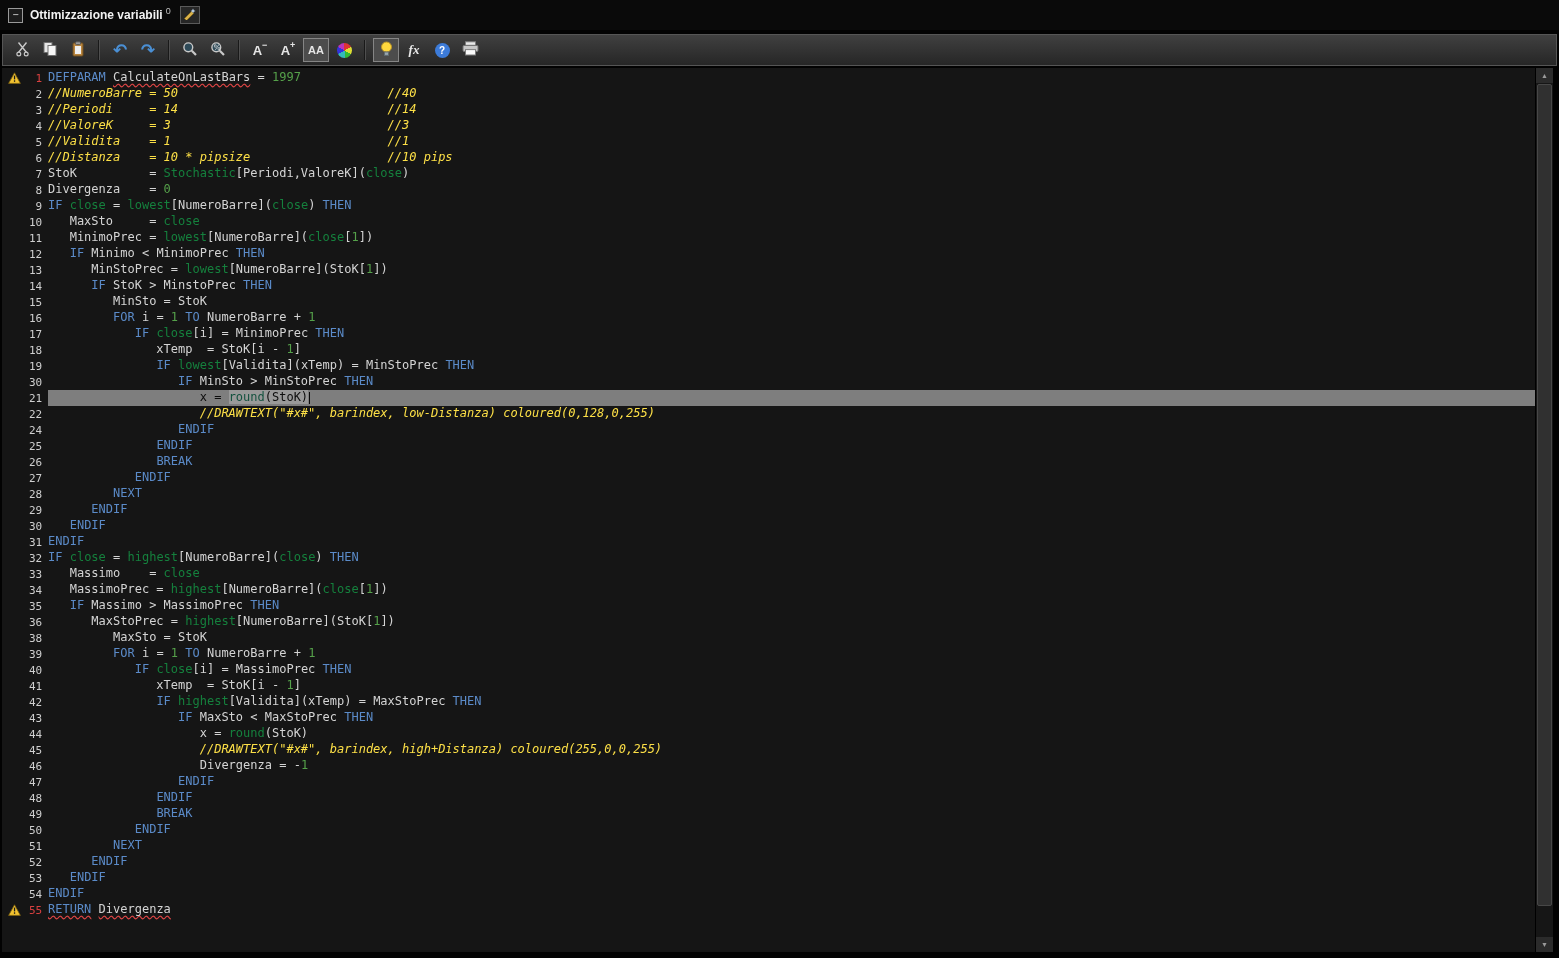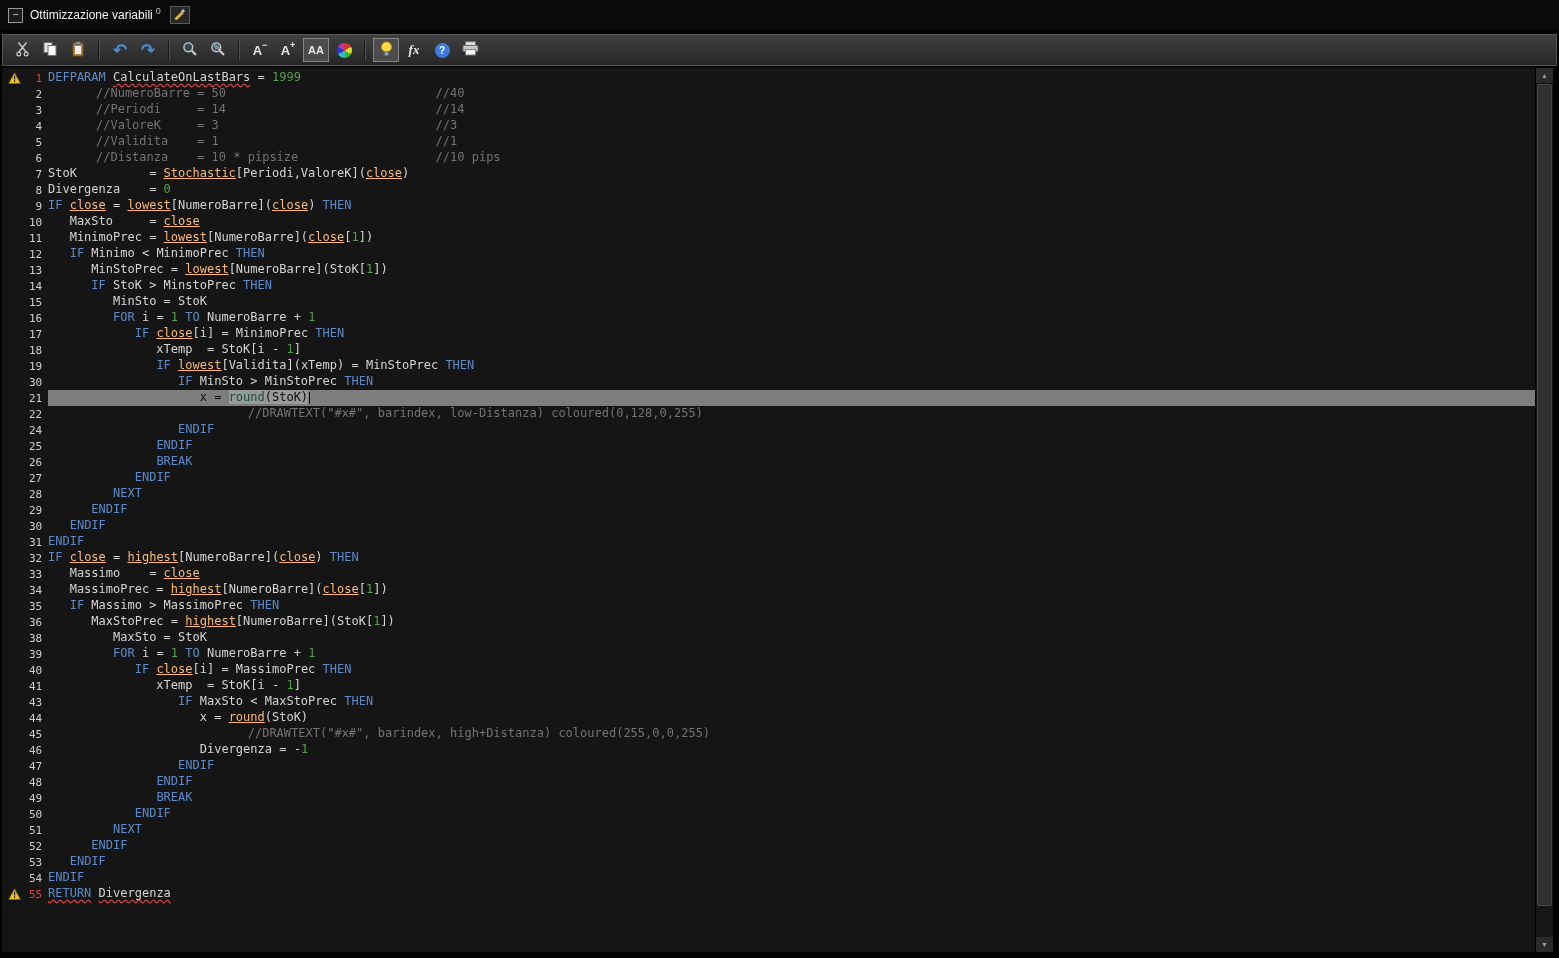--- a/index.html
+++ b/index.html
@@ -2,21 +2,21 @@
 <html><head>
 <meta charset="utf-8">
 <style>
   html,body{margin:0;padding:0;background:#000;width:1559px;height:958px;overflow:hidden;}
   .window{width:1559px;height:958px;background:#020202;font-family:"Liberation Sans",sans-serif;}
 
   
   .titlebar{height:30px;display:flex;align-items:center;padding:0 8px;background:#0a0a0a;}
   .collapse-btn{width:13px;height:13px;border:1px solid #9a9a9a;background:#1c1c1c;color:#cfcfcf;
     font:10px/12px "DejaVu Sans Mono",monospace;text-align:center;margin-right:7px;cursor:pointer;}
-  .title{color:#f2f2f2;font-size:12px;font-weight:normal;}
+  .title{color:#f2f2f2;font-size:12px;font-weight:bold;}
   .badge{color:#c0c0c0;font-size:9px;margin-left:3px;position:relative;top:-4px;}
   .wand-btn{margin-left:9px;width:20px;height:18px;background:#262626;border:1px solid #5a5a5a;
     display:flex;align-items:center;justify-content:center;padding:0;cursor:pointer;}
 
   
   .toolbar{height:30px;margin:4px 2px 2px 2px;background:linear-gradient(#404040,#262626);
     border:1px solid #555;display:flex;align-items:center;padding:0 5px;}
   .tbtn{min-width:26px;height:24px;display:flex;align-items:center;justify-content:center;
     background:transparent;border:1px solid transparent;padding:0 2px;margin:0 1px;color:#d2d2d2;cursor:pointer;}
   .tbtn.pressed{background:#4c4c4c;border:1px solid #858585;}
@@ -37,23 +37,23 @@
   .line{display:flex;height:16px;line-height:16px;font:12px "DejaVu Sans Mono",monospace;white-space:pre;}
   .gut{width:46px;flex:none;display:flex;align-items:center;}
   .warnbox{width:21px;flex:none;padding-left:6px;display:flex;align-items:center;}
   .lnum{flex:1;text-align:right;padding-right:6px;color:#cfcfcf;font-size:11px;cursor:pointer;}
   .lnum.red{color:#d94040;}
   .codeln{flex:1;white-space:pre;}
   .line.sel .codeln{background:#7e7e7e;}
 
   
   .t-k{color:#5b8bc9;}
-  .t-f{color:#fdba74;text-decoration:underline;}
+  .t-f{color:#15803d;}
   .t-n{color:#55a14a;}
-  .t-c{color:#737373;margin-left:48px;}
+  .t-c{color:#fde047;font-style:italic;}
   .t-p{color:#d4d4d4;}
   .t-e{color:#d4d4d4;text-decoration-line:underline;text-decoration-style:wavy;text-decoration-color:#e04545;text-underline-offset:2px;}
   .t-ek{color:#5b8bc9;text-decoration-line:underline;text-decoration-style:wavy;text-decoration-color:#e04545;text-underline-offset:2px;text-align:center;}
   .t-sd{color:#0d0d0d;}
   .t-occf{color:#14523f;background:#999999;}
   .t-occp{color:#0d0d0d;background:#999999;}
   .t-caret{display:inline-block;width:1px;height:12px;background:#0a0a0a;margin-left:1px;vertical-align:text-bottom;}
 
   
   .vscroll{position:absolute;right:0;top:0;bottom:0;width:17px;background:#1b1b1b;border-left:1px solid #000;
@@ -163,21 +163,21 @@
           </svg></span>
     </button>
   </div>
 
   <div class="editor">
     <div class="code-area">
         <div class="line"><span class="gut"><span class="warnbox"><svg width="13" height="12" viewBox="0 0 13 12">
                 <path d="M6.5 0.8 L12.4 11.4 L0.6 11.4 Z" fill="#f2c230" stroke="#7a5f12" stroke-width="0.8"></path>
                 <rect x="5.9" y="3.6" width="1.3" height="3.8" fill="#1a1a1a"></rect>
                 <rect x="5.9" y="8.3" width="1.3" height="1.5" fill="#1a1a1a"></rect>
-              </svg></span><span class="lnum red">1</span></span><span class="codeln"><span class="t-k">DEFPARAM</span><span class="t-p"> </span><span class="t-e">CalculateOnLastBars</span><span class="t-p"> = </span><span class="t-n">1999</span></span></div>
+              </svg></span><span class="lnum red">1</span></span><span class="codeln"><span class="t-k">DEFPARAM</span><span class="t-p"> </span><span class="t-e">CalculateOnLastBars</span><span class="t-p"> = </span><span class="t-n">1997</span></span></div>
         <div class="line"><span class="gut"><span class="warnbox"></span><span class="lnum">2</span></span><span class="codeln"><span class="t-c">//NumeroBarre = 50                             //40</span></span></div>
         <div class="line"><span class="gut"><span class="warnbox"></span><span class="lnum">3</span></span><span class="codeln"><span class="t-c">//Periodi     = 14                             //14</span></span></div>
         <div class="line"><span class="gut"><span class="warnbox"></span><span class="lnum">4</span></span><span class="codeln"><span class="t-c">//ValoreK     = 3                              //3</span></span></div>
         <div class="line"><span class="gut"><span class="warnbox"></span><span class="lnum">5</span></span><span class="codeln"><span class="t-c">//Validita    = 1                              //1</span></span></div>
         <div class="line"><span class="gut"><span class="warnbox"></span><span class="lnum">6</span></span><span class="codeln"><span class="t-c">//Distanza    = 10 * pipsize                   //10 pips</span></span></div>
         <div class="line"><span class="gut"><span class="warnbox"></span><span class="lnum">7</span></span><span class="codeln"><span class="t-p">StoK          = </span><span class="t-f">Stochastic</span><span class="t-p">[Periodi,ValoreK](</span><span class="t-f">close</span><span class="t-p">)</span></span></div>
         <div class="line"><span class="gut"><span class="warnbox"></span><span class="lnum">8</span></span><span class="codeln"><span class="t-p">Divergenza    = </span><span class="t-n">0</span></span></div>
         <div class="line"><span class="gut"><span class="warnbox"></span><span class="lnum">9</span></span><span class="codeln"><span class="t-k">IF</span><span class="t-p"> </span><span class="t-f">close</span><span class="t-p"> = </span><span class="t-f">lowest</span><span class="t-p">[NumeroBarre](</span><span class="t-f">close</span><span class="t-p">) </span><span class="t-k">THEN</span></span></div>
         <div class="line"><span class="gut"><span class="warnbox"></span><span class="lnum">10</span></span><span class="codeln"><span class="t-p">   MaxSto     = </span><span class="t-f">close</span></span></div>
         <div class="line"><span class="gut"><span class="warnbox"></span><span class="lnum">11</span></span><span class="codeln"><span class="t-p">   MinimoPrec = </span><span class="t-f">lowest</span><span class="t-p">[NumeroBarre](</span><span class="t-f">close</span><span class="t-p">[</span><span class="t-n">1</span><span class="t-p">])</span></span></div>
@@ -202,20 +202,21 @@
         <div class="line"><span class="gut"><span class="warnbox"></span><span class="lnum">31</span></span><span class="codeln"><span class="t-k">ENDIF</span></span></div>
         <div class="line"><span class="gut"><span class="warnbox"></span><span class="lnum">32</span></span><span class="codeln"><span class="t-k">IF</span><span class="t-p"> </span><span class="t-f">close</span><span class="t-p"> = </span><span class="t-f">highest</span><span class="t-p">[NumeroBarre](</span><span class="t-f">close</span><span class="t-p">) </span><span class="t-k">THEN</span></span></div>
         <div class="line"><span class="gut"><span class="warnbox"></span><span class="lnum">33</span></span><span class="codeln"><span class="t-p">   Massimo    = </span><span class="t-f">close</span></span></div>
         <div class="line"><span class="gut"><span class="warnbox"></span><span class="lnum">34</span></span><span class="codeln"><span class="t-p">   MassimoPrec = </span><span class="t-f">highest</span><span class="t-p">[NumeroBarre](</span><span class="t-f">close</span><span class="t-p">[</span><span class="t-n">1</span><span class="t-p">])</span></span></div>
         <div class="line"><span class="gut"><span class="warnbox"></span><span class="lnum">35</span></span><span class="codeln"><span class="t-p">   </span><span class="t-k">IF</span><span class="t-p"> Massimo &gt; MassimoPrec </span><span class="t-k">THEN</span></span></div>
         <div class="line"><span class="gut"><span class="warnbox"></span><span class="lnum">36</span></span><span class="codeln"><span class="t-p">      MaxStoPrec = </span><span class="t-f">highest</span><span class="t-p">[NumeroBarre](StoK[</span><span class="t-n">1</span><span class="t-p">])</span></span></div>
         <div class="line"><span class="gut"><span class="warnbox"></span><span class="lnum">38</span></span><span class="codeln"><span class="t-p">         MaxSto = StoK</span></span></div>
         <div class="line"><span class="gut"><span class="warnbox"></span><span class="lnum">39</span></span><span class="codeln"><span class="t-p">         </span><span class="t-k">FOR</span><span class="t-p"> i = </span><span class="t-n">1</span><span class="t-p"> </span><span class="t-k">TO</span><span class="t-p"> NumeroBarre + </span><span class="t-n">1</span></span></div>
         <div class="line"><span class="gut"><span class="warnbox"></span><span class="lnum">40</span></span><span class="codeln"><span class="t-p">            </span><span class="t-k">IF</span><span class="t-p"> </span><span class="t-f">close</span><span class="t-p">[i] = MassimoPrec </span><span class="t-k">THEN</span></span></div>
         <div class="line"><span class="gut"><span class="warnbox"></span><span class="lnum">41</span></span><span class="codeln"><span class="t-p">               xTemp  = StoK[i - </span><span class="t-n">1</span><span class="t-p">]</span></span></div>
+        <div class="line"><span class="gut"><span class="warnbox"></span><span class="lnum">42</span></span><span class="codeln"><span class="t-p">               </span><span class="t-k">IF</span><span class="t-p"> </span><span class="t-f">highest</span><span class="t-p">[Validita](xTemp) = MaxStoPrec </span><span class="t-k">THEN</span></span></div>
         <div class="line"><span class="gut"><span class="warnbox"></span><span class="lnum">43</span></span><span class="codeln"><span class="t-p">                  </span><span class="t-k">IF</span><span class="t-p"> MaxSto &lt; MaxStoPrec </span><span class="t-k">THEN</span></span></div>
         <div class="line"><span class="gut"><span class="warnbox"></span><span class="lnum">44</span></span><span class="codeln"><span class="t-p">                     x = </span><span class="t-f">round</span><span class="t-p">(StoK)</span></span></div>
         <div class="line"><span class="gut"><span class="warnbox"></span><span class="lnum">45</span></span><span class="codeln"><span class="t-c">                     //DRAWTEXT("#x#", barindex, high+Distanza) coloured(255,0,0,255)</span></span></div>
         <div class="line"><span class="gut"><span class="warnbox"></span><span class="lnum">46</span></span><span class="codeln"><span class="t-p">                     Divergenza = -</span><span class="t-n">1</span></span></div>
         <div class="line"><span class="gut"><span class="warnbox"></span><span class="lnum">47</span></span><span class="codeln"><span class="t-p">                  </span><span class="t-k">ENDIF</span></span></div>
         <div class="line"><span class="gut"><span class="warnbox"></span><span class="lnum">48</span></span><span class="codeln"><span class="t-p">               </span><span class="t-k">ENDIF</span></span></div>
         <div class="line"><span class="gut"><span class="warnbox"></span><span class="lnum">49</span></span><span class="codeln"><span class="t-p">               </span><span class="t-k">BREAK</span></span></div>
         <div class="line"><span class="gut"><span class="warnbox"></span><span class="lnum">50</span></span><span class="codeln"><span class="t-p">            </span><span class="t-k">ENDIF</span></span></div>
         <div class="line"><span class="gut"><span class="warnbox"></span><span class="lnum">51</span></span><span class="codeln"><span class="t-p">         </span><span class="t-k">NEXT</span></span></div>
         <div class="line"><span class="gut"><span class="warnbox"></span><span class="lnum">52</span></span><span class="codeln"><span class="t-p">      </span><span class="t-k">ENDIF</span></span></div>

